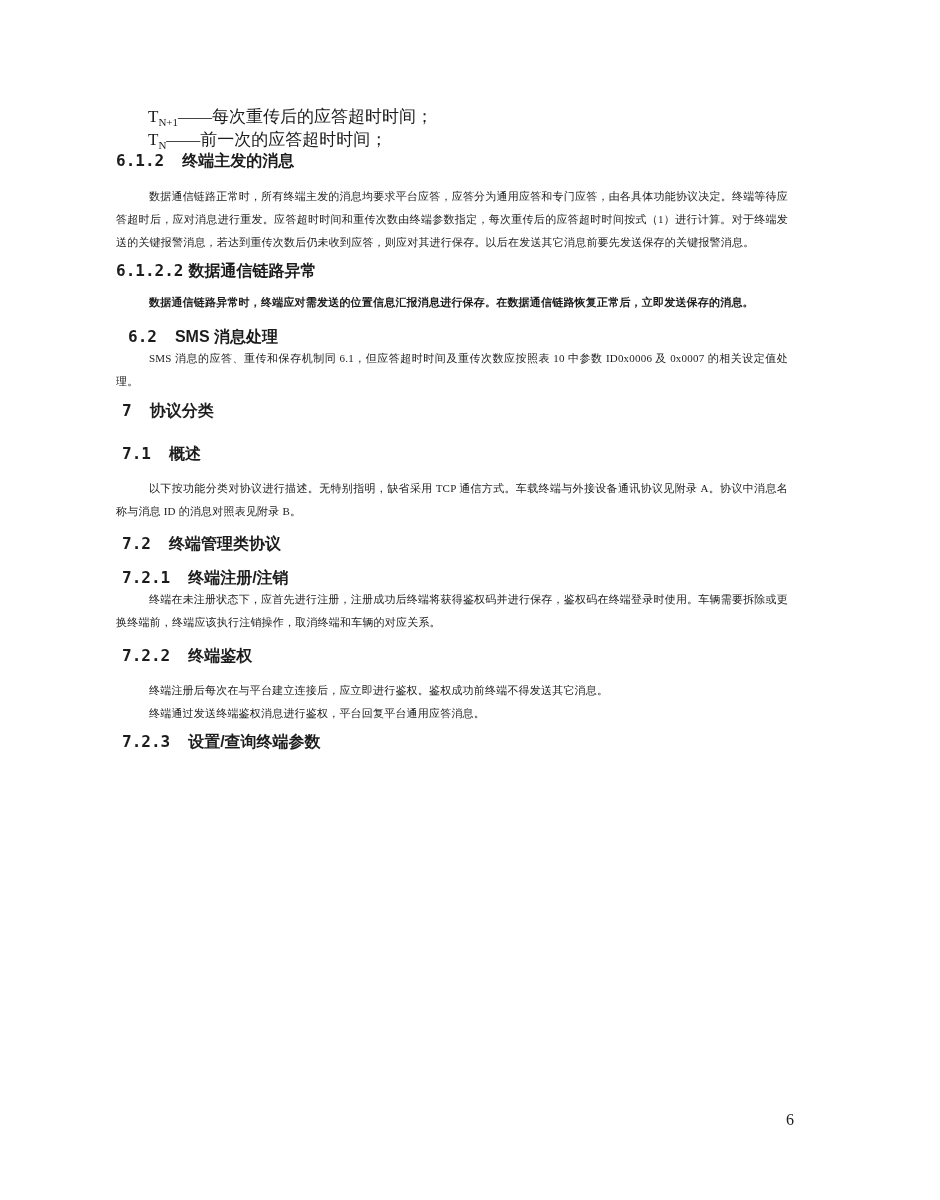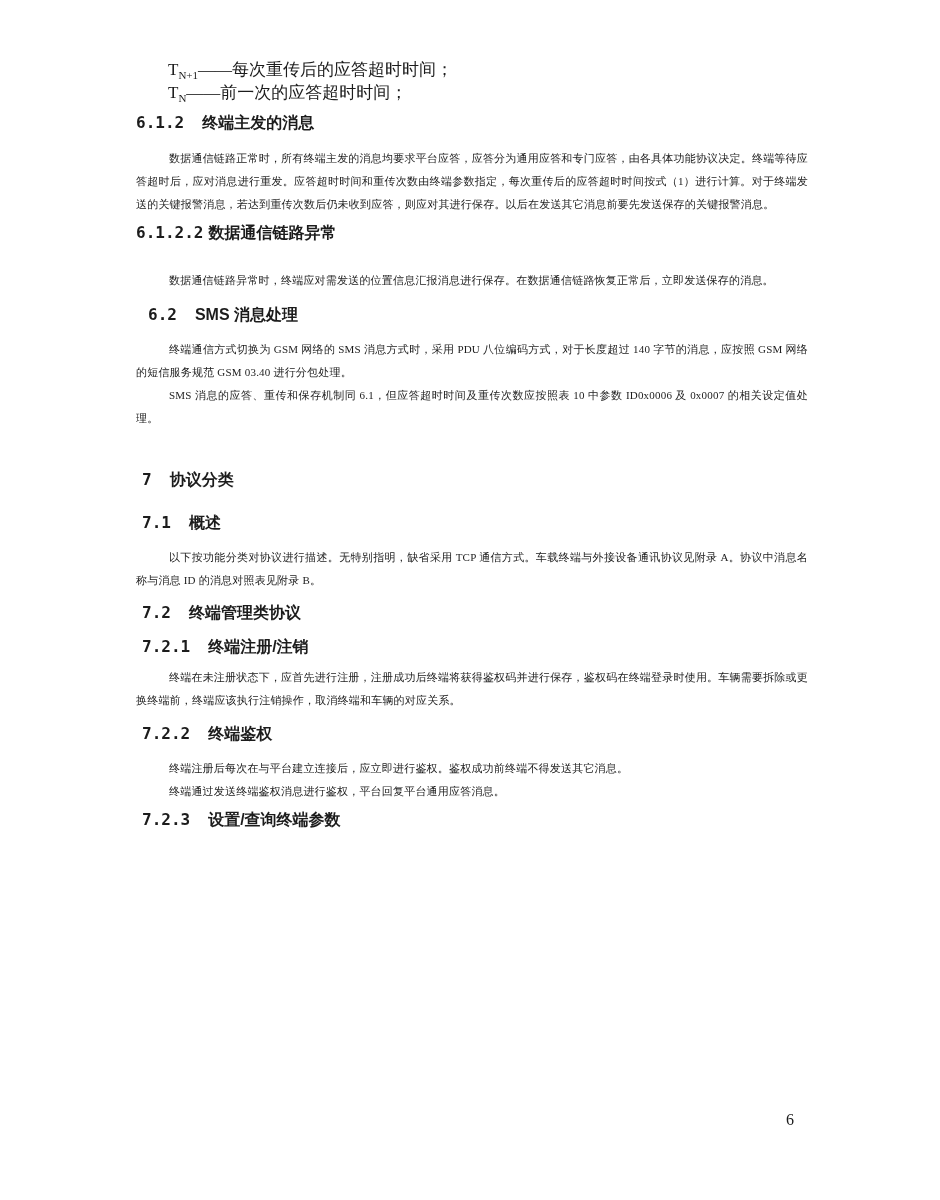--- a/index.html
+++ b/index.html
@@ -11,24 +11,24 @@
     position: relative;
     width: 940px;
     height: 1200px;
     background: #ffffff;
     color: #1c1c1c;
     font-family: "Liberation Serif", "DejaVu Serif", serif;
     overflow: hidden;
   }
   .content {
     position: absolute;
-    left: 136px;
+    left: 116px;
     top: 0;
     width: 672px;
-    padding-top: 58px;
+    padding-top: 105px;
   }
   .def-line {
     margin: 0;
     padding-left: 32px;
     font-size: 17px;
     line-height: 23px;
   }
   .def-line sub {
     font-size: 11px;
     line-height: 0;
@@ -63,27 +63,27 @@
     position: absolute;
     left: 786px;
     top: 1110px;
     font-size: 16px;
     line-height: 20px;
   }
   
   .mt0  { margin-top: 0; }
   .mt1  { margin-top: 1px; }
   .mt7  { margin-top: 7px; }
-  .mt9  { margin-top: 9px; }
-  .mt10 { margin-top: 26px; }
+  .mt9  { }
+  .mt10 { margin-top: 10px; font-weight: bold; }
   .mt11 { margin-top: 11px; }
   .mt12 { margin-top: 12px; }
   .mt13 { margin-top: 13px; }
   .mt14 { margin-top: 14px; }
-  .mt22 { margin-top: 40px; }
+  .mt22 { margin-top: 8px; }
   .mt23 { margin-top: 23px; }
 </style>
 </head>
 <body>
 
 <div class="page">
   <main class="content">
 
     <div>
       <p class="def-line"><span><span>T</span><sub>N+1</sub></span><span>——每次重传后的应答超时时间；</span></p>
@@ -100,21 +100,20 @@
     <h4 class="heading tight mt7">
       <span class="num">6.1.2.2</span><span class="title">数据通信链路异常</span>
     </h4>
 
     <p class="para mt10">数据通信链路异常时，终端应对需发送的位置信息汇报消息进行保存。在数据通信链路恢复正常后，立即发送保存的消息。</p>
 
     <h4 class="heading ind12 mt13">
       <span class="num">6.2</span><span class="title">SMS 消息处理</span>
     </h4>
 
-    <p class="para mt13">终端通信方式切换为 GSM 网络的 SMS 消息方式时，采用 PDU 八位编码方式，对于长度超过 140 字节的消息，应按照 GSM 网络的短信服务规范 GSM 03.40 进行分包处理。</p>
     <p class="para mt0">SMS 消息的应答、重传和保存机制同 6.1，但应答超时时间及重传次数应按照表 10 中参数 ID0x0006 及 0x0007 的相关设定值处理。</p>
 
     <h3 class="heading ind6 mt22">
       <span class="num">7</span><span class="title">协议分类</span>
     </h3>
 
     <h4 class="heading ind6 mt23">
       <span class="num">7.1</span><span class="title">概述</span>
     </h4>
 

